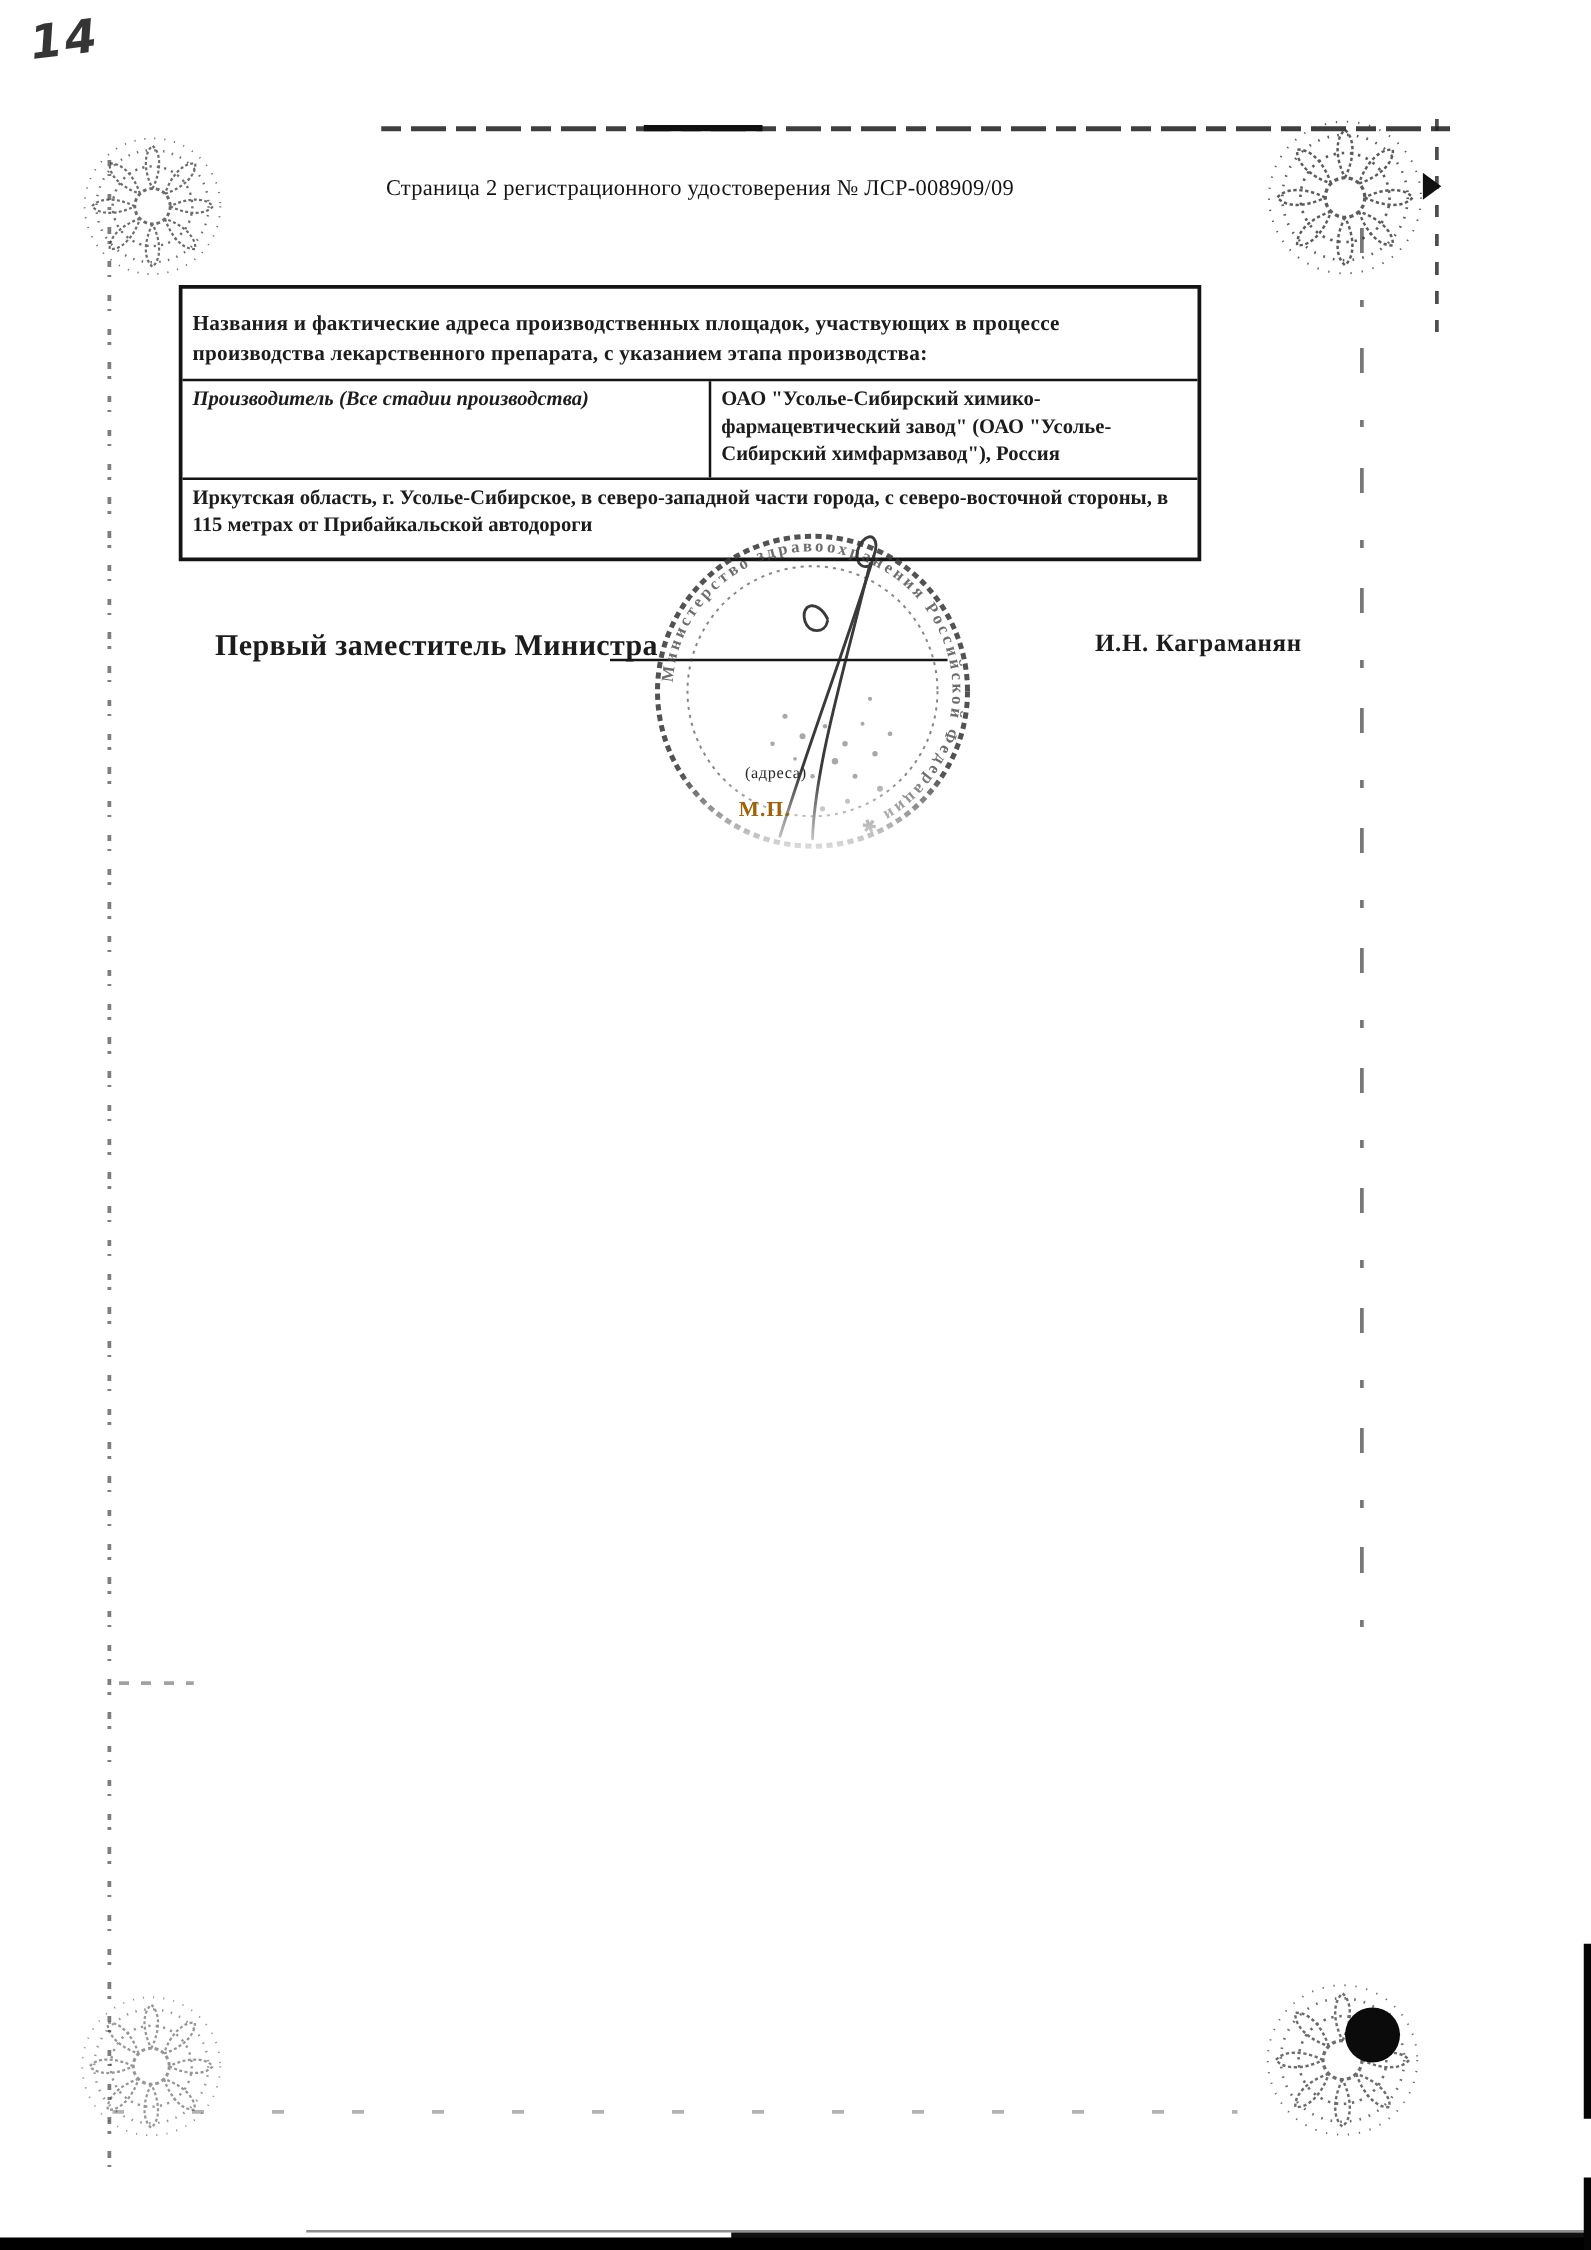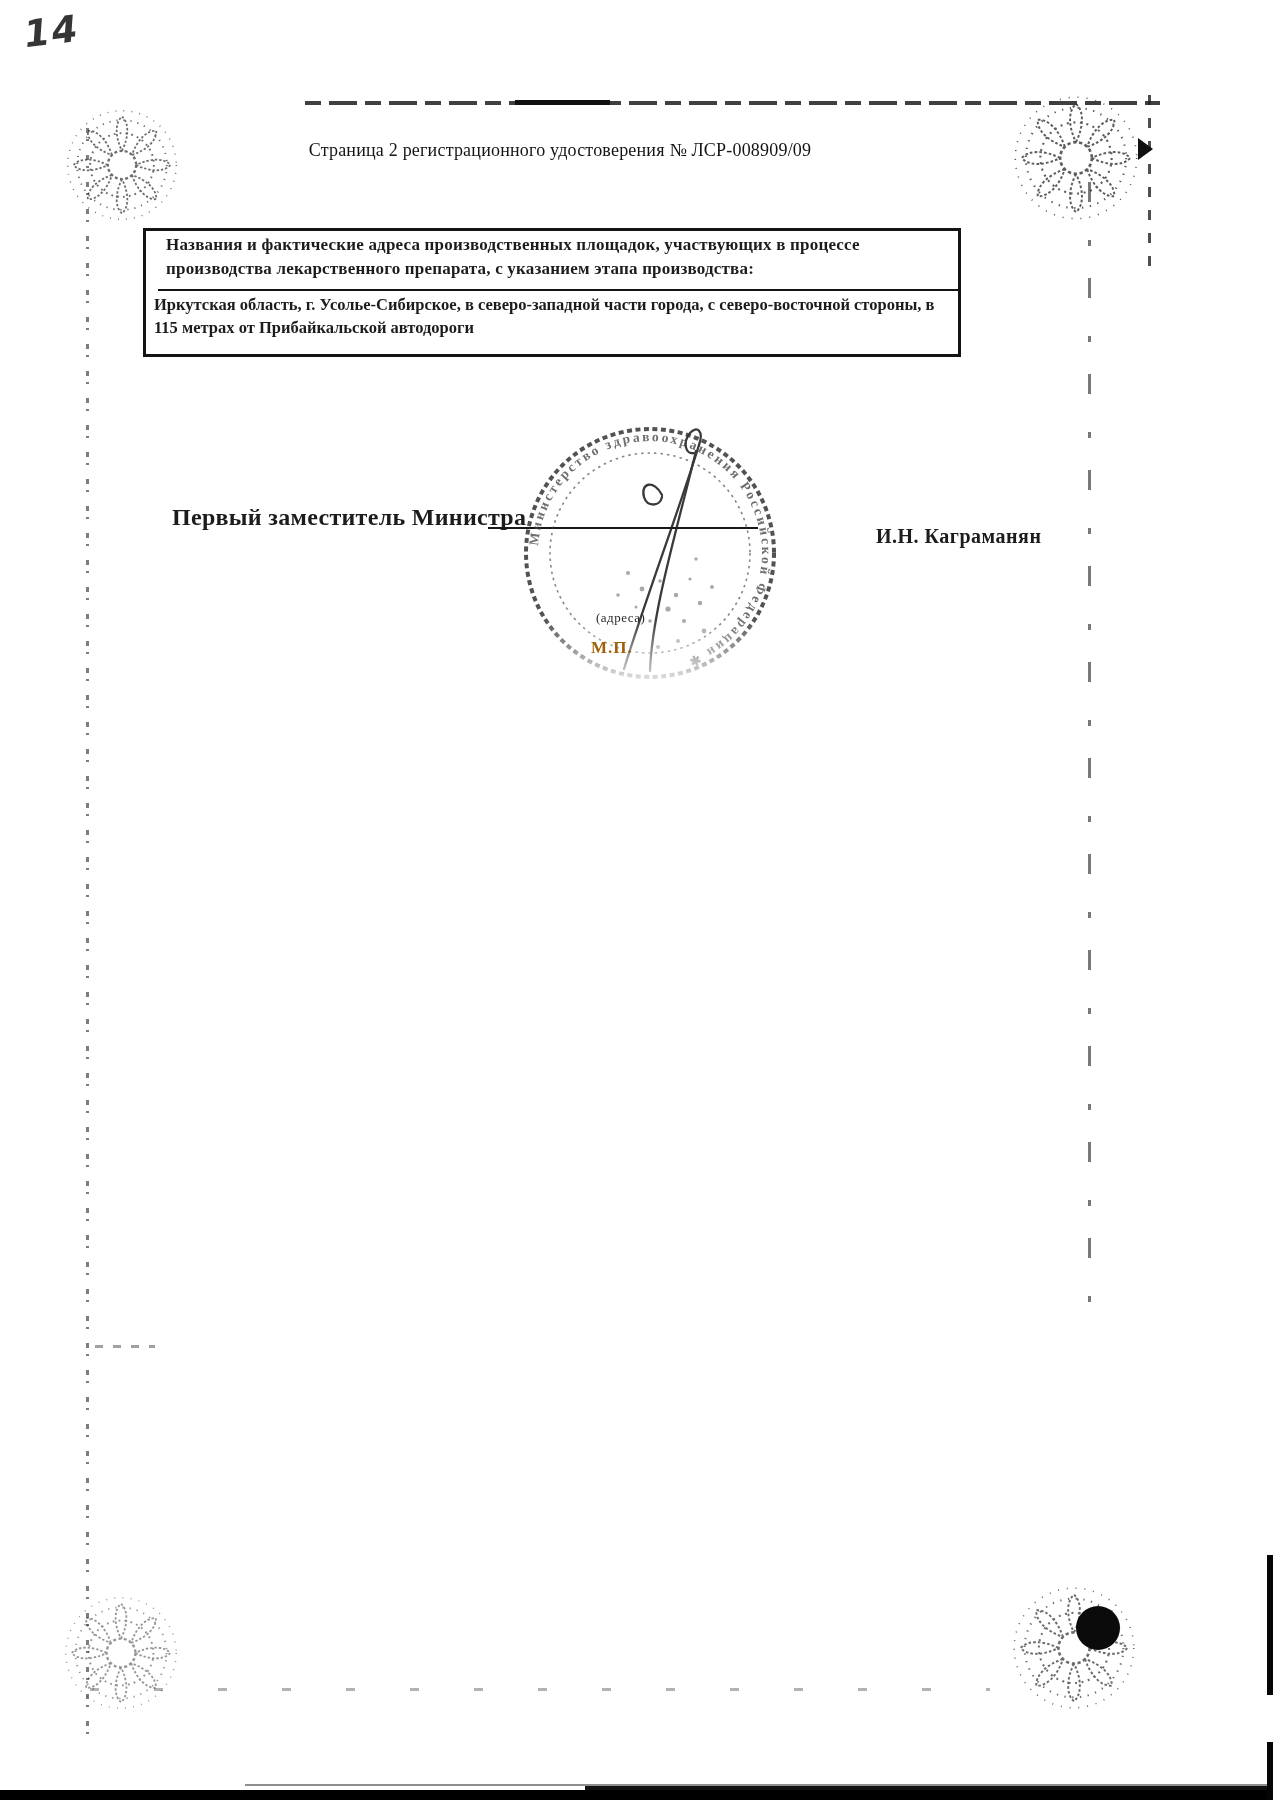--- a/index.html
+++ b/index.html
@@ -52,34 +52,34 @@
   
   .page-header{
     left:290px;top:140px;width:540px;font-size:18px;letter-spacing:.2px;
     color:#141414;text-align:center;font-weight:400;
   }
   
   .doc-table{
     left:143px;top:228px;width:812px;border:3px solid #141414;background:#fff;
   }
   .t-title{
-    border-bottom:2px solid #141414;padding:2px 10px 8px 8px;
-    font-weight:bold;font-size:17px;line-height:1.42;letter-spacing:.2px;margin-left:12px;
+    border-bottom:2px solid #141414;padding:16px 10px 8px 8px;
+    font-weight:bold;font-size:17px;line-height:1.42;letter-spacing:.2px;
   }
   .t-mid{display:flex;border-bottom:2px solid #141414;}
   .t-left{
     width:405px;border-right:2px solid #141414;padding:4px 8px;
     font-style:italic;font-weight:bold;font-size:16.5px;
   }
   .t-right{flex:1;padding:3px 8px 8px;font-weight:bold;font-size:16.5px;line-height:1.32;}
   .t-addr{padding:3px 8px 14px;font-weight:bold;font-size:16.5px;line-height:1.38;}
   
   .sig-title{left:172px;top:504px;font-size:24px;font-weight:bold;letter-spacing:.3px;}
   .sig-line{left:488px;top:527px;width:270px;height:2px;background:#171717;}
-  .sig-name{left:876px;top:504px;font-size:20px;font-weight:bold;letter-spacing:.5px;margin-top:21px;}
+  .sig-name{left:876px;top:504px;font-size:20px;font-weight:bold;letter-spacing:.5px;}
   .sig-caption{left:596px;top:610px;font-size:13px;color:#2a2a2a;letter-spacing:.5px;}
   .sig-mp{left:591px;top:638px;font-size:17px;font-weight:bold;letter-spacing:1px;color:#a16207;}
   
   .stamp{
     left:500px;top:403px;opacity:.88;
     -webkit-mask-image:linear-gradient(180deg,#000 72%,transparent 97%);
     mask-image:linear-gradient(180deg,#000 72%,transparent 97%);
   }
   .stamp .ring{fill:none;stroke:#3b3b3b;}
   .stamp .ringText{font-family:"Liberation Serif",serif;font-size:13.5px;fill:#3d3d3d;letter-spacing:2.5px;font-weight:bold;opacity:.85;}
@@ -142,20 +142,24 @@
     <use href="#rosette"></use>
   </svg>
 <div class="abs br-dot"></div>
 
 <div class="abs hand-mark">14</div>
 
 <div class="abs page-header">Страница  2 регистрационного удостоверения № ЛСР-008909/09</div>
 
 <div class="abs doc-table">
   <div class="t-title">Названия и фактические адреса производственных площадок, участвующих в процессе производства лекарственного препарата, с указанием этапа производства:</div>
+  <div class="t-mid">
+    <div class="t-left">Производитель (Все стадии производства)</div>
+    <div class="t-right">ОАО "Усолье-Сибирский химико-фармацевтический завод" (ОАО "Усолье-Сибирский химфармзавод"), Россия</div>
+  </div>
   <div class="t-addr">Иркутская область, г. Усолье-Сибирское, в северо-западной части города, с северо-восточной стороны, в 115 метрах от Прибайкальской автодороги</div>
 </div>
 
 <div class="abs sig-title">Первый заместитель Министра</div>
 <div class="abs sig-line"></div>
 <div class="abs sig-name">И.Н. Каграманян</div>
 
 <svg class="abs stamp" width="300" height="300" viewBox="0 0 300 300">
   <circle class="ring" cx="150" cy="150" r="124" stroke-width="4" stroke-dasharray="5 3.5"></circle>
   <circle class="ring" cx="150" cy="150" r="100" stroke-width="1.6" stroke-dasharray="2.5 4" opacity=".7"></circle>

